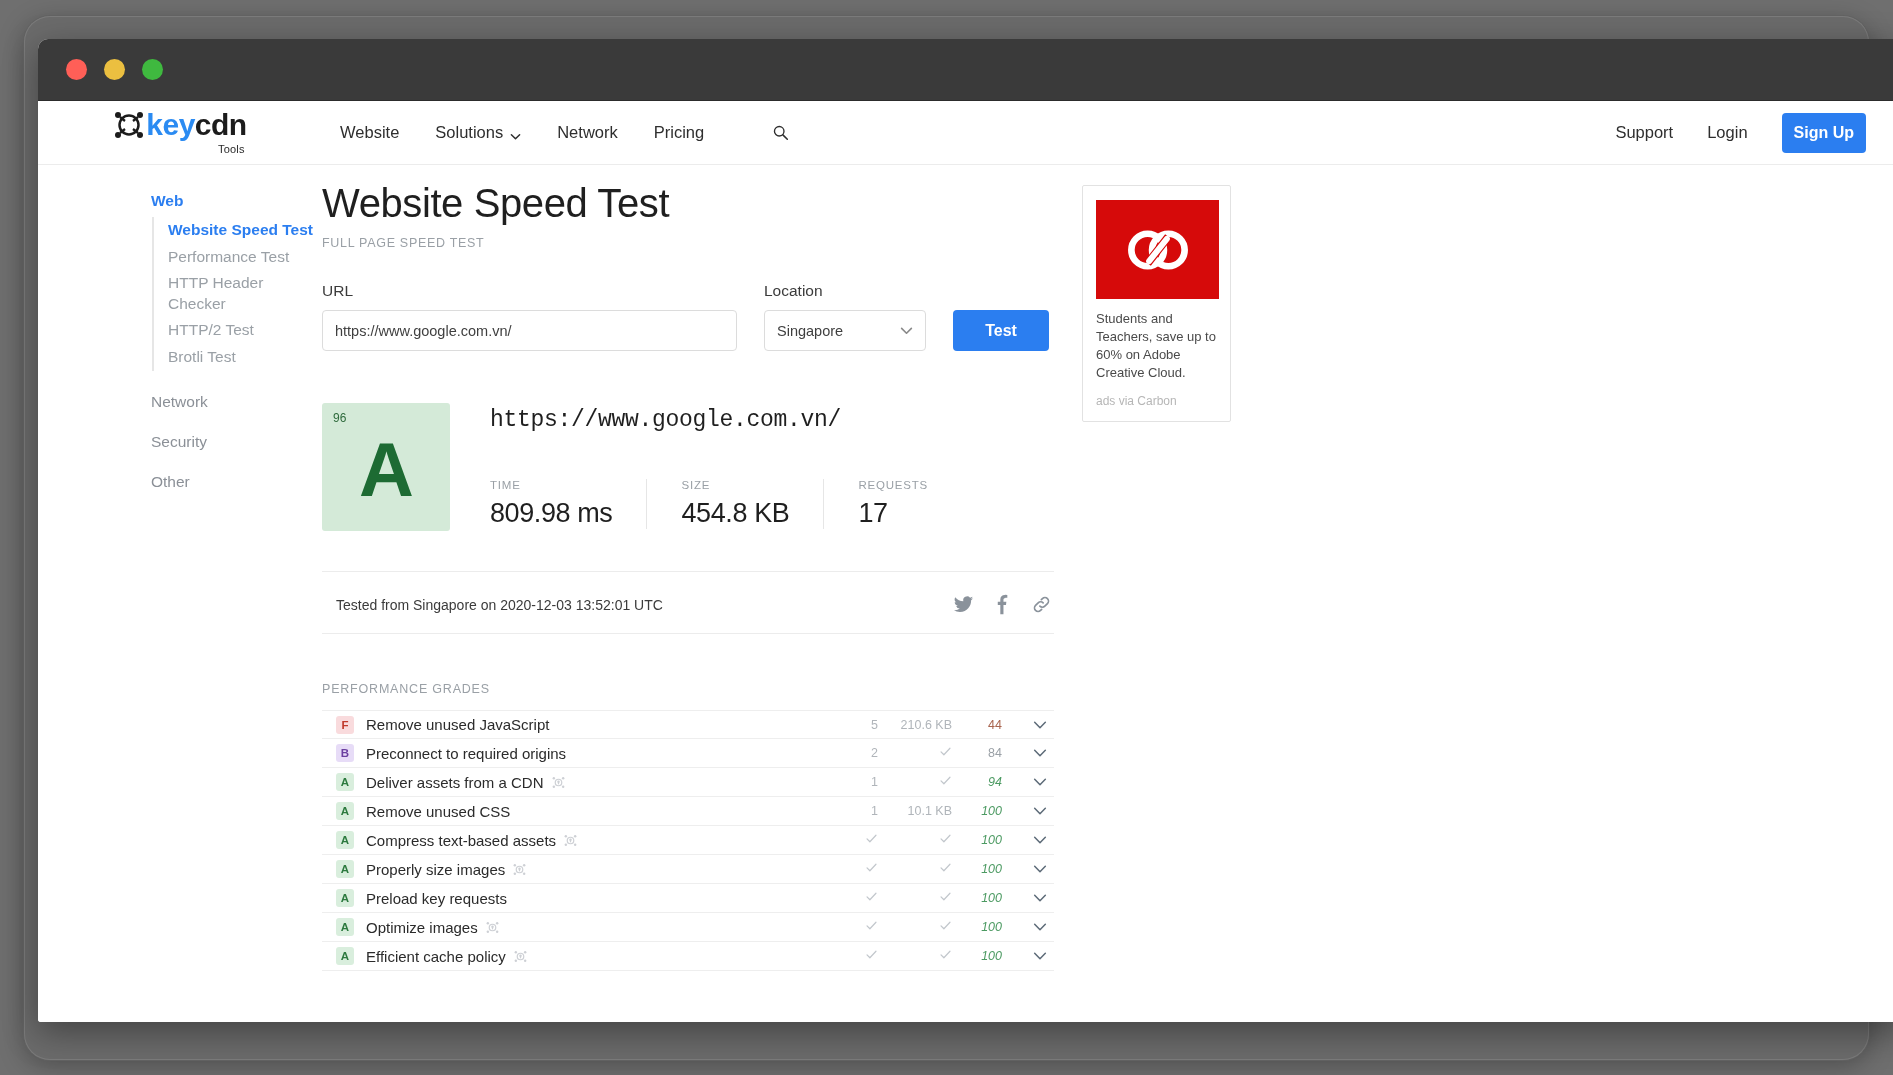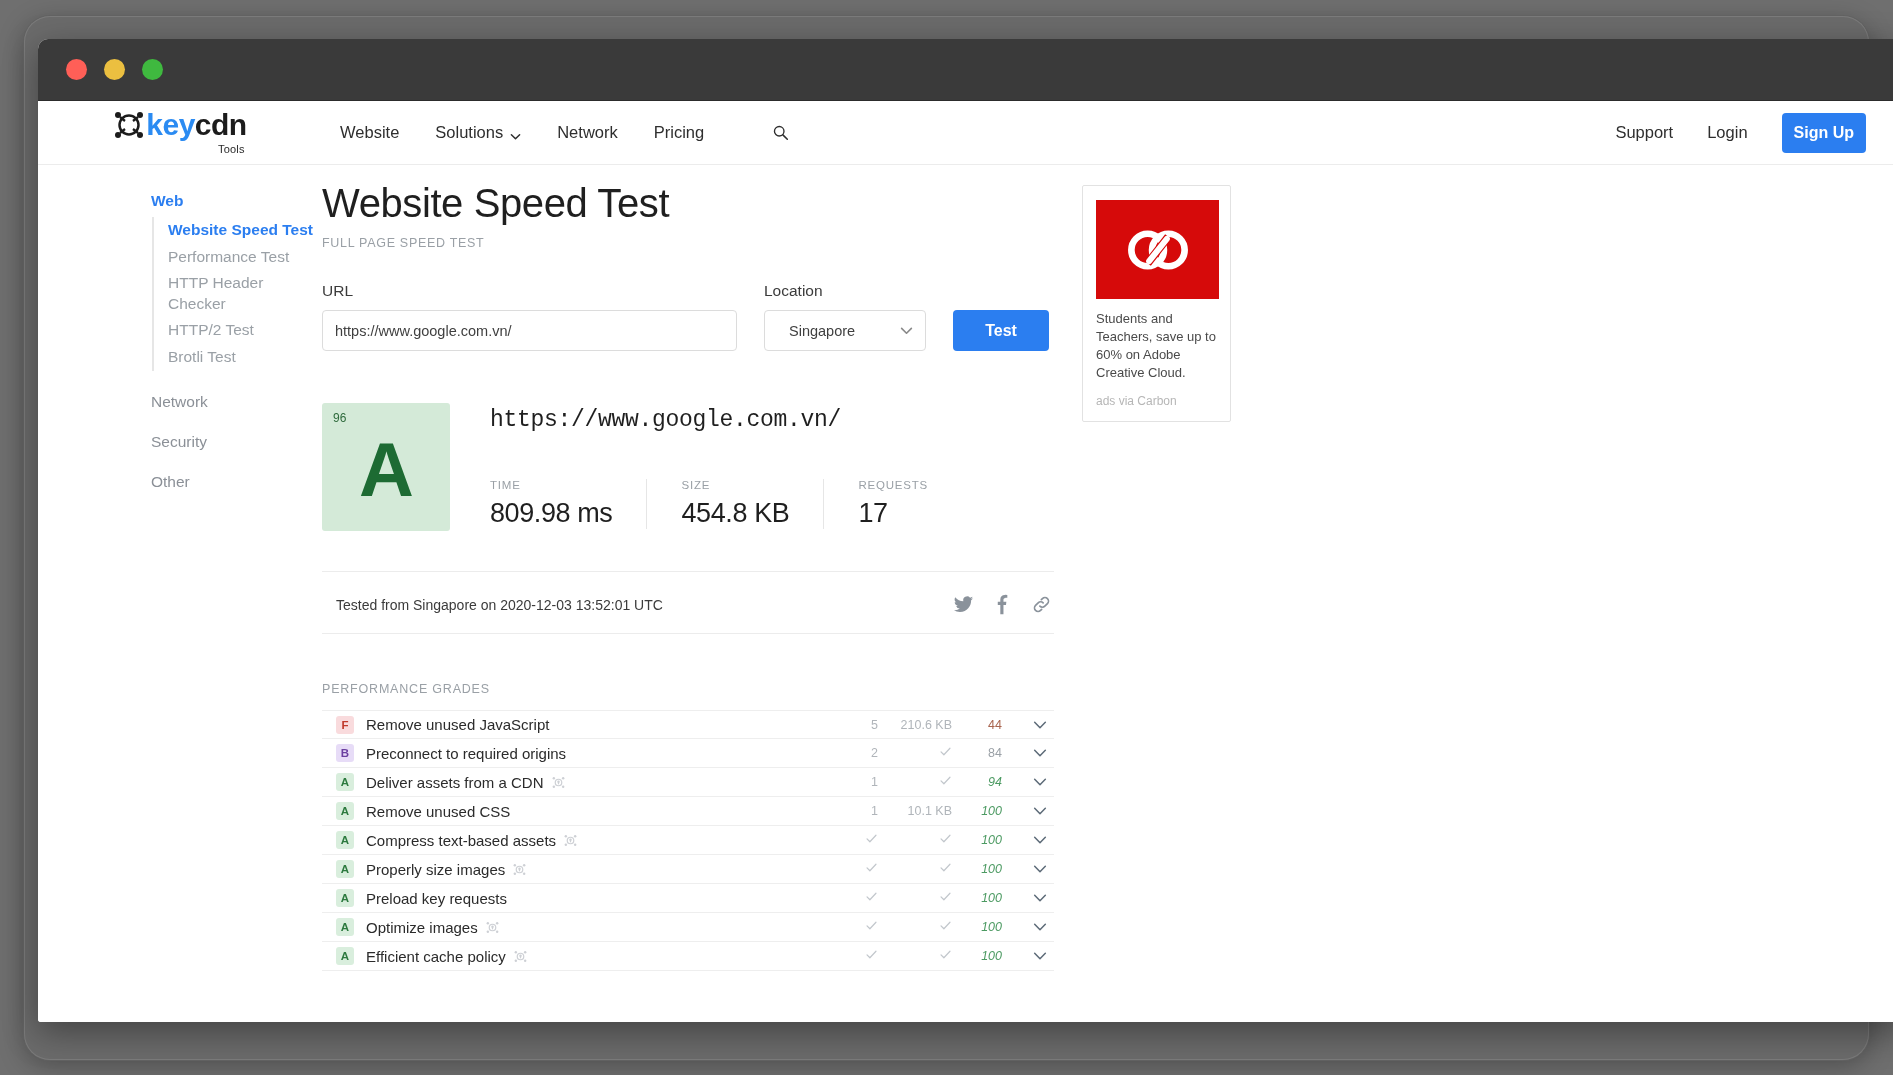--- a/index.html
+++ b/index.html
@@ -118,21 +118,21 @@
   #url-field { width: 415px; }
   #url-input {
     width: 100%; height: 41px; border: 1px solid #dcdcdc; border-radius: 4px;
     padding: 0 12px; font-size: 14.5px; color: #3f3f3f;
     font-family: "Liberation Sans", sans-serif; outline: none; background: #fff;
   }
   #loc-field { width: 162px; }
   #loc-select {
     position: relative; width: 100%; height: 41px;
     border: 1px solid #dcdcdc; border-radius: 4px; background: #fff;
-    display: flex; align-items: center; padding: 0 24px;
+    display: flex; align-items: center; padding: 0 12px;
     font-size: 14.5px; color: #3f3f3f; cursor: pointer;
   }
   #loc-select .chev { position: absolute; right: 12px; width: 13px; height: 13px; }
   #test-btn {
     background: #2b7ef0; color: #fff; border: none; border-radius: 4px;
     width: 96px; height: 41px; font-size: 16px; font-weight: 700; cursor: pointer;
     font-family: "Liberation Sans", sans-serif;
   }
 
   

